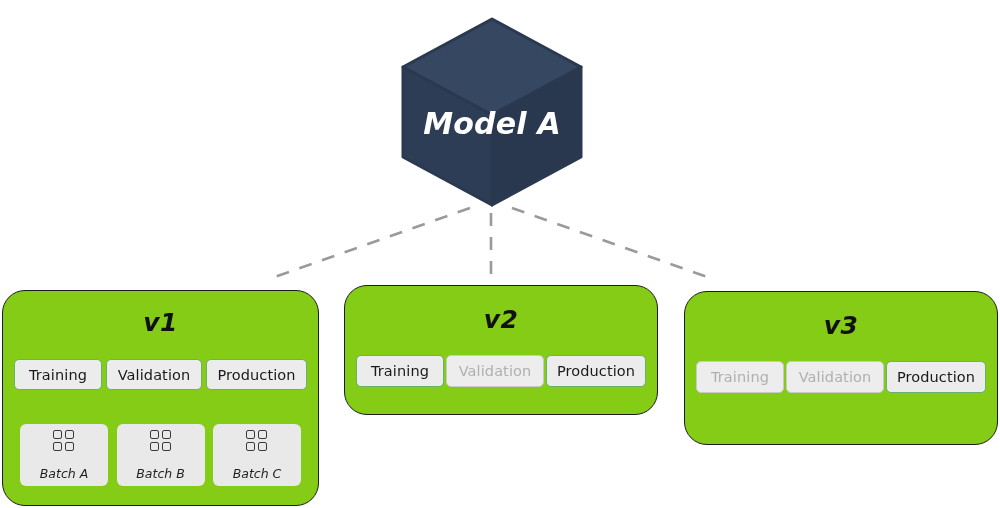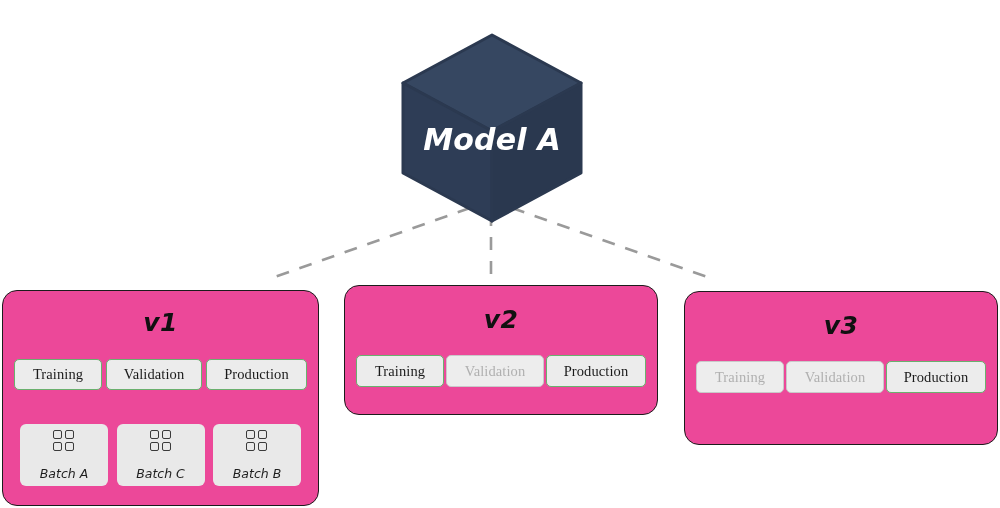--- a/index.html
+++ b/index.html
@@ -29,21 +29,21 @@
     left: 0; top: 0;
     width: 1000px;
     height: 508px;
     pointer-events: none;
   }
 
   
   #model-cube {
     position: absolute;
     left: 398px;
-    top: 32px;
+    top: 16px;
     width: 188px;
     height: 192px;
   }
   #model-cube svg { display: block; }
   .cube-label {
     position: absolute;
     left: 0;
     top: 0;
     width: 188px;
     height: 192px;
@@ -57,23 +57,23 @@
     font-weight: 700;
     color: #ffffff;
     letter-spacing: 0.2px;
     white-space: nowrap;
   }
 
   
   .version-card {
     position: absolute;
     box-sizing: border-box;
-    background: #ec4899;
+    background: #84cc16;
     border: 1.6px solid #1c1c1c;
-    border-radius: 15px;
+    border-radius: 23px;
   }
   #card-v1 { left: 2px;   top: 290px; width: 317px; height: 216px; }
   #card-v2 { left: 344px; top: 285px; width: 314px; height: 130px; }
   #card-v3 { left: 684px; top: 291px; width: 314px; height: 154px; }
 
   .card-title {
     position: absolute;
     left: 0;
     right: 0;
     text-align: center;
@@ -104,21 +104,20 @@
     border: 1.5px solid #6ab06e;
     background: #ececec;
     color: #1a1a1a;
     font-size: 14.5px;
     display: flex;
     align-items: center;
     justify-content: center;
     padding: 0 9px;
     white-space: nowrap;
     letter-spacing: 0.1px;
-    font-family: Liberation Serif, serif;
   }
   .stage-badge.inactive {
     border-color: #c9c9c9;
     background: #ededed;
     color: #b0b0b0;
   }
   #card-v2 .stage-badge,
   #card-v3 .stage-badge { height: 32px; font-size: 14.5px; }
 
   
@@ -223,30 +222,30 @@
           </div>
         <div class="batch-label">Batch A</div>
       </div>
       <div class="batch-tile">
         <div class="batch-icon">
             <i></i>
             <i></i>
             <i></i>
             <i></i>
           </div>
-        <div class="batch-label">Batch C</div>
+        <div class="batch-label">Batch B</div>
       </div>
       <div class="batch-tile">
         <div class="batch-icon">
             <i></i>
             <i></i>
             <i></i>
             <i></i>
           </div>
-        <div class="batch-label">Batch B</div>
+        <div class="batch-label">Batch C</div>
       </div>
     </div>
   </div>
 
   <div class="version-card" id="card-v2">
     <div class="card-title">v2</div>
     <div class="stage-row">
       <div class="stage-badge w-training">Training</div>
       <div class="stage-badge w-validation inactive">Validation</div>
       <div class="stage-badge w-production">Production</div>

